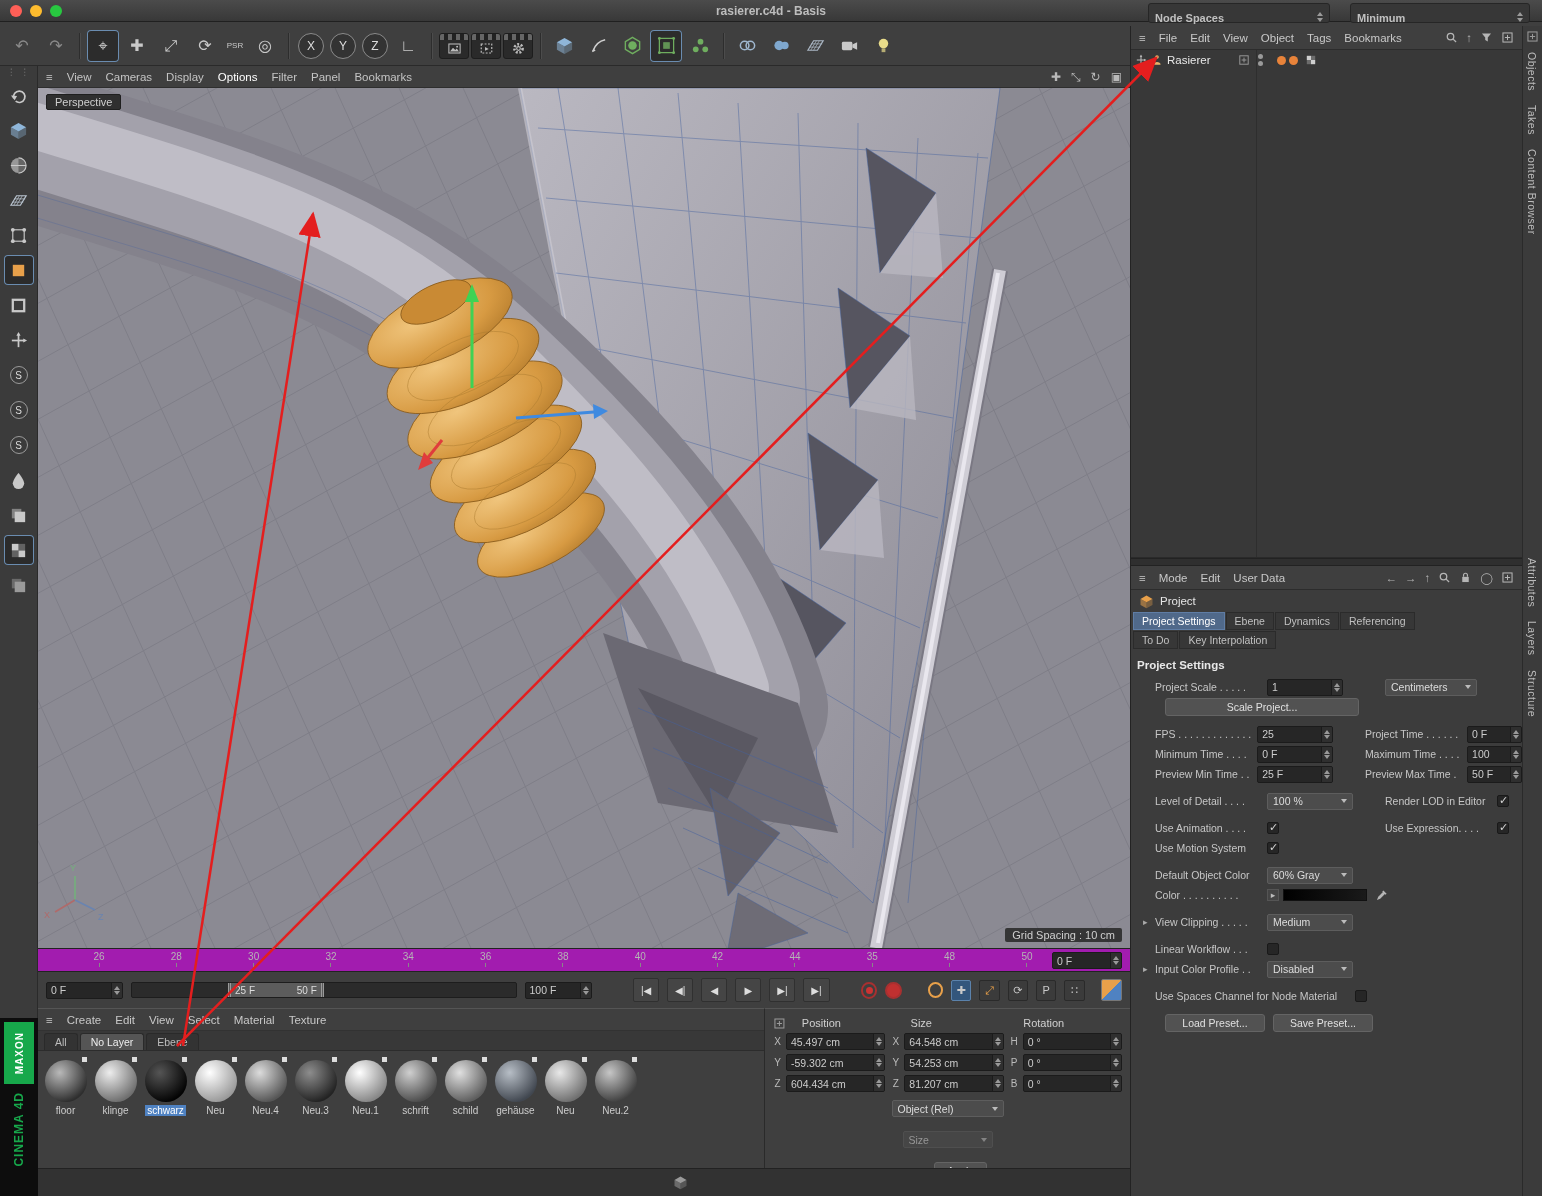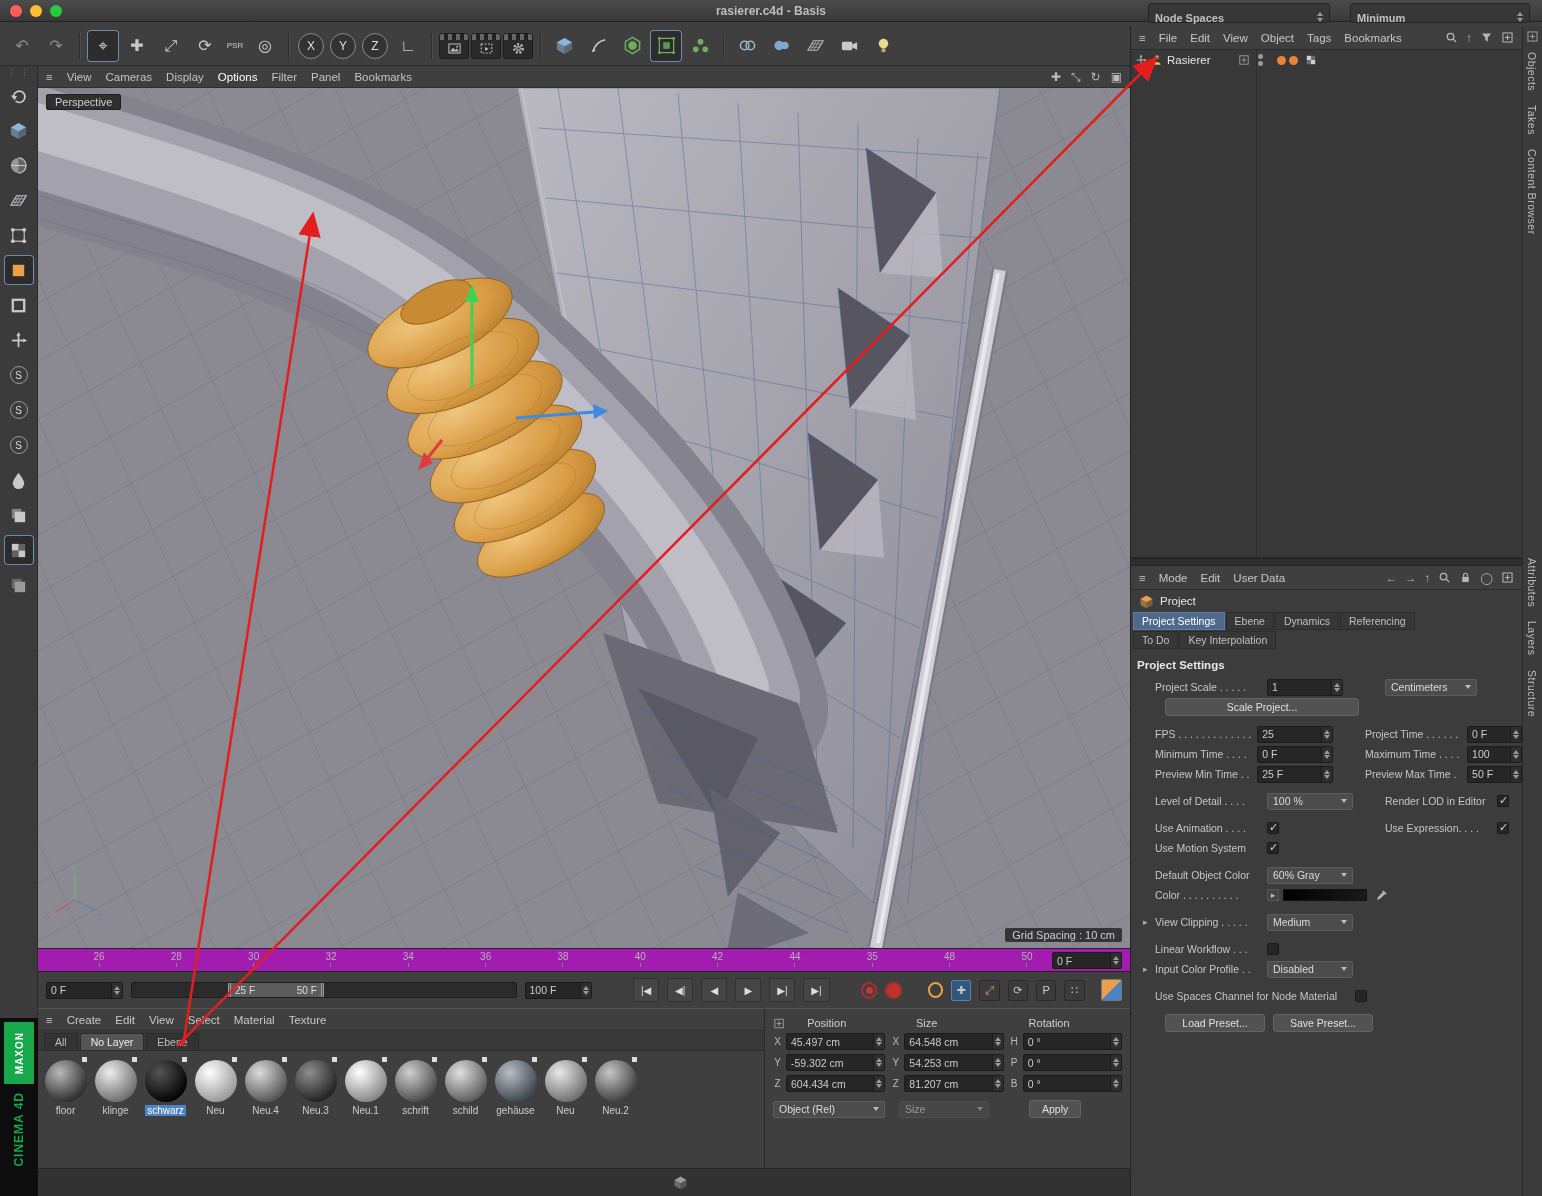--- a/index.html
+++ b/index.html
@@ -79,28 +79,28 @@
 .mtab{padding:2px 10px;background:#333;border:1px solid #2a2a2a;border-bottom:none;color:#bdbdbd;font-size:10.5px;border-radius:3px 3px 0 0;}
 .mtab.active{background:#555;color:#eee;}
 .mat-list{display:flex;gap:3px;padding:6px 4px;}
 .mat-tile{width:47px;display:flex;flex-direction:column;align-items:center;position:relative;}
 .mat-dot{position:absolute;right:2px;top:0;width:5px;height:5px;background:#ddd;}
 .mat-sphere{width:42px;height:42px;border-radius:50%;margin-top:3px;}
 .mat-name{font-size:10px;color:#ccc;margin-top:3px;max-width:46px;overflow:hidden;white-space:nowrap;padding:0 2px;}
 .mat-tile.selected .mat-name{background:#4f82c2;color:#fff;}
 
 .coord{left:765px;top:1008px;width:365px;height:160px;background:#3f3f3f;border-top:1px solid #555;padding:4px 8px;}
-.cp-head{display:flex;align-items:center;height:20px;color:#d0d0d0;font-size:11px;gap:8px;}
+.cp-head{display:flex;align-items:center;height:20px;color:#d0d0d0;font-size:11px;gap:2px;}
 .cp-head .t1{margin-left:14px;width:108px;}.cp-head .t2{width:112px;}.cp-head .t3{width:100px;}
 .cp-grid{display:flex;gap:6px;}
 .cp-col{display:flex;flex-direction:column;gap:4px;flex:1;}
 .cp-row{display:flex;align-items:center;gap:4px;}
 .axl{width:9px;color:#bbb;font-size:10px;text-align:center;}
 .cp-row .stepper{flex:1;}
-.cp-bottom{display:flex;align-items:center;gap:14px;margin-top:8px;}
+.cp-bottom{display:flex;align-items:center;gap:14px;margin-top:8px;flex-direction:column;}
 .drop{display:inline-flex;align-items:center;height:17px;background:#4c4c4c;border:1px solid #5d5d5d;border-radius:2px;padding:0 5px;color:#ddd;font-size:10.5px;white-space:nowrap;}
 .drop:after{content:"";width:0;height:0;border-left:3.5px solid transparent;border-right:3.5px solid transparent;border-top:4px solid #bbb;margin-left:auto;}
 .drop>span{margin-right:10px;}
 .dw112{width:112px}.dw92{width:92px}.dw90{width:90px}.dw86{width:86px}
 .drop.disabled{opacity:.55;}
 .btn{display:inline-flex;align-items:center;justify-content:center;height:18px;background:#525252;border:1px solid #646464;border-radius:3px;color:#e0e0e0;font-size:10.5px;padding:0 12px;white-space:nowrap;}
 
 .rp{left:1130px;top:26px;width:392px;height:1170px;background:#3c3c3c;border-left:1px solid #232323;}
 .om-bar,.am-bar{height:24px;display:flex;align-items:center;gap:13px;padding:0 8px;font-size:11.5px;background:#3f3f3f;border-bottom:1px solid #2c2c2c;}
 .bar-right{margin-left:auto;display:flex;gap:8px;align-items:center;color:#b5b5b5;}

